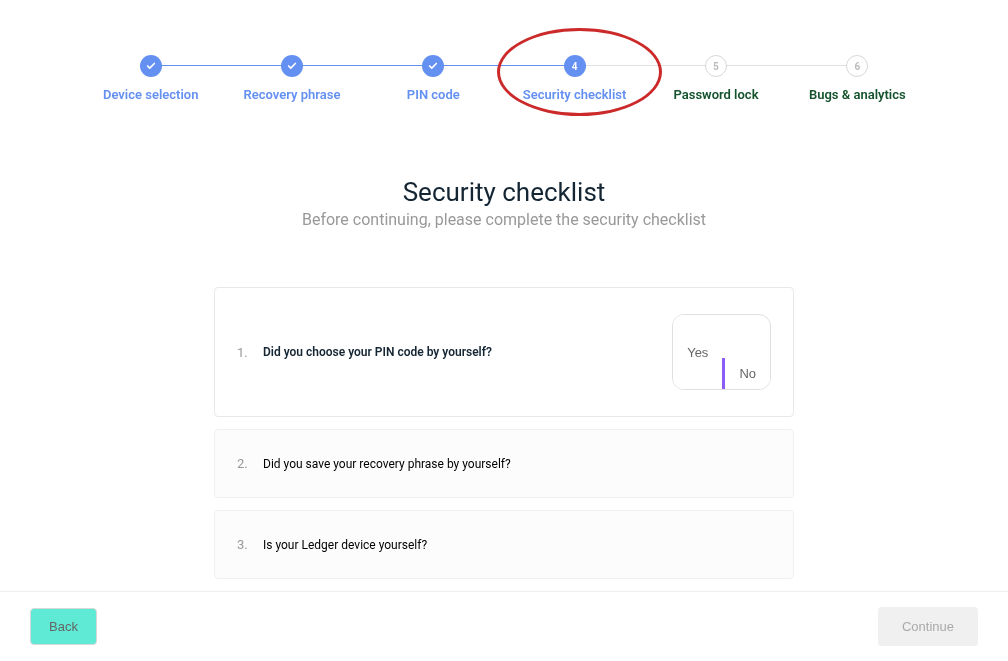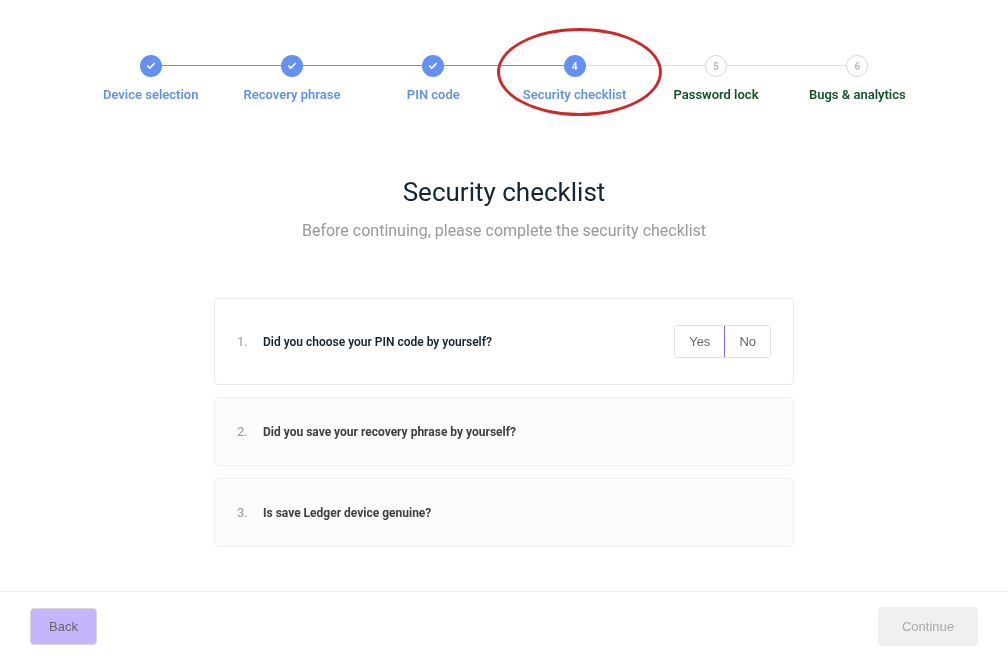--- a/index.html
+++ b/index.html
@@ -101,21 +101,21 @@
     .content {
       text-align: center;
       padding-top: 75px;
     }
     .title {
       font-size: 26px;
       font-weight: 400;
       color: #142533;
     }
     .subtitle {
-      margin-top: 14px;
+      margin-top: 3px;
       font-size: 16px;
       color: #999999;
     }
     .checklist {
       width: 580px;
       margin: 58px auto 0 auto;
     }
     .check-item {
       border: 1px solid #e8e8e8;
       border-radius: 4px;
@@ -136,55 +136,56 @@
       margin-right: 12px;
       min-width: 14px;
     }
     .check-question {
       font-size: 12px;
       font-weight: 600;
       color: #142533;
       flex: 1;
     }
     .check-item.disabled .check-question {
-      color: #404040;
-      font-weight: 700;
+      color: #000000;
+      font-weight: 400;
     }
     .yn-group {
       display: flex;
       border: 1px solid #e0e0e0;
-      border-radius: 4px;
+      border-radius: 12px;
       overflow: hidden;
     }
     .yn-btn {
       padding: 8px 14px;
       font-size: 13px;
       color: #666;
       background: #fff;
       border: none;
       cursor: pointer;
     }
     .yn-btn + .yn-btn {
-      border-left: 1px solid #8b5cf6;
+      border-left: 3px solid #8b5cf6;
+      margin-top: 43px;
     }
     
     .footer {
       position: absolute;
       bottom: 0;
       left: 0;
       right: 0;
       border-top: 1px solid #eeeeee;
       padding: 15px 30px;
       display: flex;
       justify-content: space-between;
       align-items: center;
     }
     .btn-back {
       border: 1px solid #d8d8d8;
-      background: #c4b5fd;
+      background: #5eead4;
       color: #666;
       padding: 10px 18px;
       font-size: 13px;
       border-radius: 4px;
       cursor: pointer;
     }
     .btn-continue {
       background: #f0f0f0;
       color: #aaaaaa;
       border: none;
@@ -276,21 +277,21 @@
       </div>
     </div>
 
     <div class="check-item disabled">
       <span class="check-num">2.</span>
       <span class="check-question">Did you save your recovery phrase by yourself?</span>
     </div>
 
     <div class="check-item disabled">
       <span class="check-num">3.</span>
-      <span class="check-question">Is save Ledger device genuine?</span>
+      <span class="check-question">Is your Ledger device yourself?</span>
     </div>
 
   </div>
 </div>
 
 <div class="footer">
   <button class="btn-back">Back</button>
   <button class="btn-continue">Continue</button>
 </div>
 

